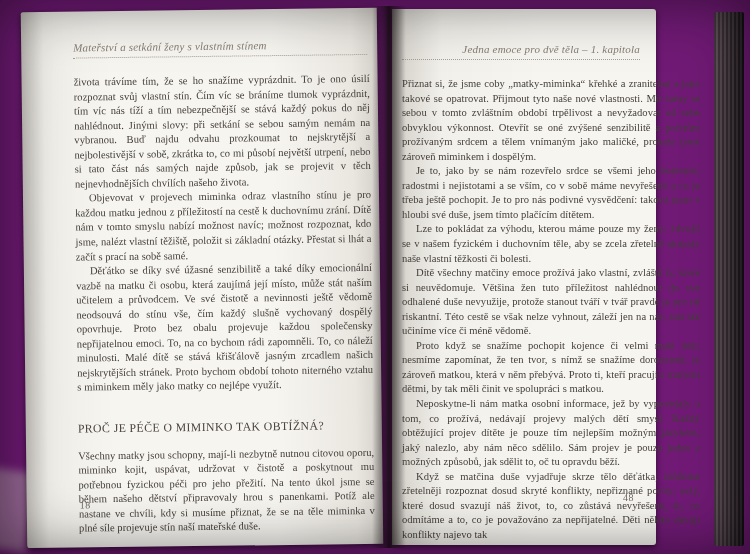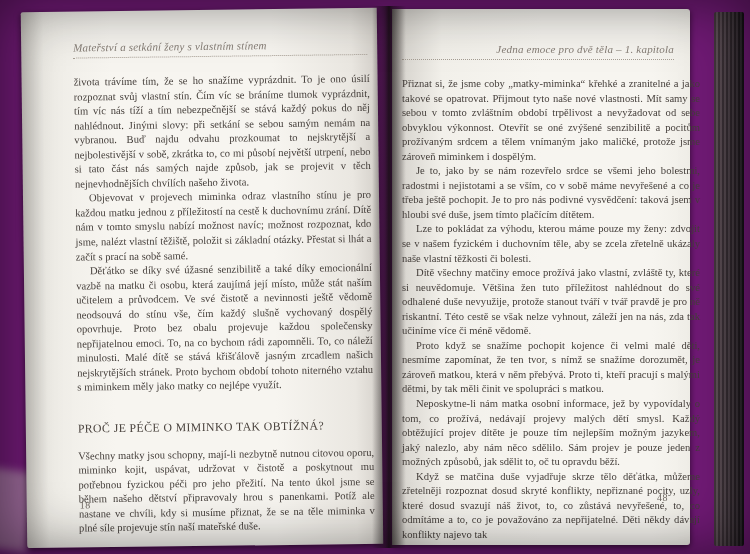--- a/index.html
+++ b/index.html
@@ -16,21 +16,21 @@
   }
   
   .page{position:absolute;top:10px;height:536px;}
   .page-left{
     left:24px;width:356px;transform:rotate(-0.7deg);
     background:linear-gradient(90deg,#c9c6c0 0px,#efede7 22px,#f7f5f0 90px,#f7f5f0 250px,#eae7e1 330px,#d3cfc9 356px);
     box-shadow:0 2px 6px rgba(0,0,0,.6);
     border-radius:2px 0 0 3px;
   }
   .page-right{
-    left:392px;top:9px;width:298px;
+    left:392px;top:9px;width:264px;
     background:linear-gradient(90deg,#aaa69f 0px,#d9d6d0 12px,#f2f0ea 50px,#f7f5f0 150px,#f7f5f0 260px,#eceae3 322px);
     box-shadow:0 2px 6px rgba(0,0,0,.6);
     border-radius:0 3px 3px 0;
   }
   
   .gutter{
     position:absolute;left:372px;top:6px;width:34px;height:542px;
     background:linear-gradient(90deg,rgba(20,14,16,0) 0%,rgba(20,14,16,.55) 38%,rgba(20,14,16,.85) 50%,rgba(20,14,16,.5) 62%,rgba(20,14,16,0) 100%);
     pointer-events:none;
   }

